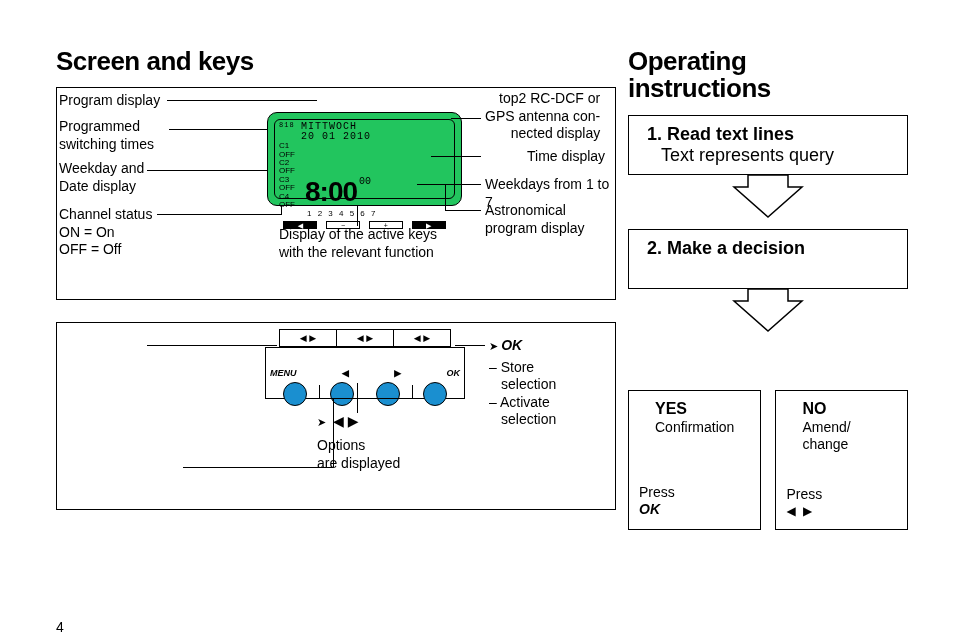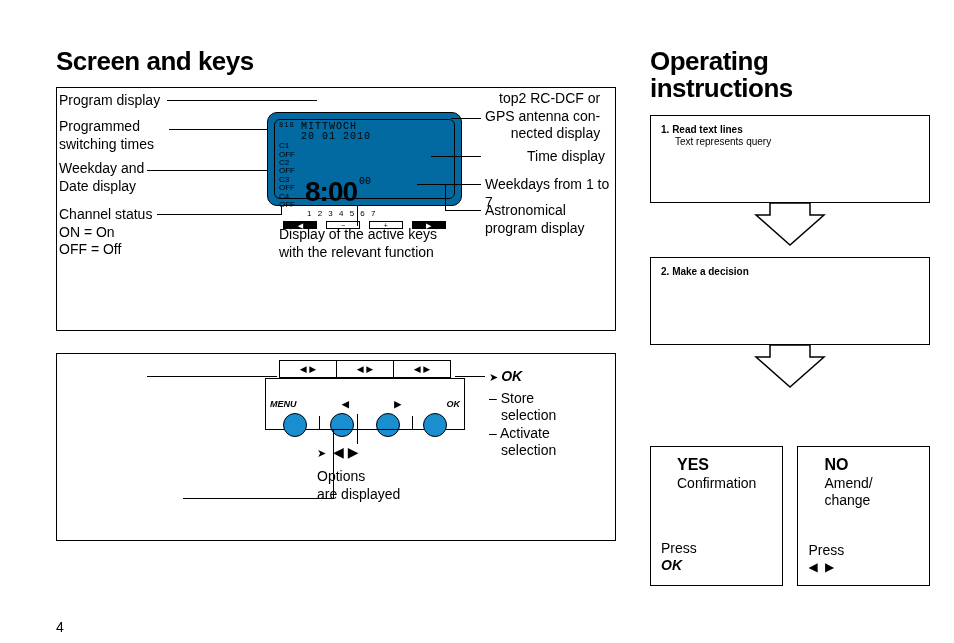--- a/index.html
+++ b/index.html
@@ -7,46 +7,46 @@
     font-family: "Helvetica Neue", Arial, sans-serif;
     background: #fff;
     width: 954px;
     height: 643px;
     overflow: hidden;
     font-stretch: condensed;
   }
   .page {
     display: flex;
     padding: 48px 28px 0 56px;
-    gap: 34px;
+    gap: 12px;
   }
   .col-left { flex: 0 0 560px; }
   .col-right { flex: 0 0 280px; }
 
   h1 { font-size: 26px; font-weight: 700; letter-spacing:-0.5px; margin-bottom: 12px; line-height:1.05;}
   h1 span { display:block;}
 
   .panel {
     border: 1.5px solid #000;
     position: relative;
     padding: 10px 14px 14px 14px;
     margin-bottom: 22px;
     font-size: 14px;
     line-height: 1.25;
   }
 
   
-  .diag1 { height: 244px; }
+  .diag1 { height: 213px; }
   .diag1 .lcd {
     position: absolute;
     left: 210px; top: 24px;
     width: 195px; height: 94px;
     border: 1.5px solid #000;
     border-radius: 10px;
-    background:#0369a1;
+    background:#22c55e;
     padding-left:48px;
   }
   .diag1 .lcd .inner {
     position:absolute; left:6px; right:6px; top:6px; bottom:6px;
     border:1px solid #000; border-radius:6px;
     padding:2px 4px;
   }
   .lcd-row { font-family: "Courier New", monospace; letter-spacing:1px; font-size:10px; line-height:1;}
   .lcd-dayname { font-size:10px;  margin-left:22px; }
   .lcd-date { font-size:10px; margin-left:22px;}
@@ -105,24 +105,24 @@
   }
 
   .menu-head { font-weight:700; }
   .chev { display:inline-block; font-size:11px; margin-right:3px;}
   .bullets div.item::before { content:"– "; }
   .bullets .sub { margin-left:12px;}
 
   
   .opbox {
     border:1.5px solid #000;
-    padding:8px 10px 18px 10px;
-    height:88px;
+    padding:8px 10px 18px 18px;
+    height:60px;
     position:relative;
-    font-size:10px;
+    font-size:18px;
     line-height:1.2;
   }
   .opbox .num { font-weight:700;}
   .opbox .title {font-weight:700;}
   .opbox .sub { margin-left:14px;}
   .arrow-wrap{ text-align:center; height:54px; position:relative; margin-bottom:0;}
   .arrow-wrap svg{display:block;margin:0 auto;}
 
   .yesno { display:flex; gap:14px; margin-top:32px;}
   .ynbox {

